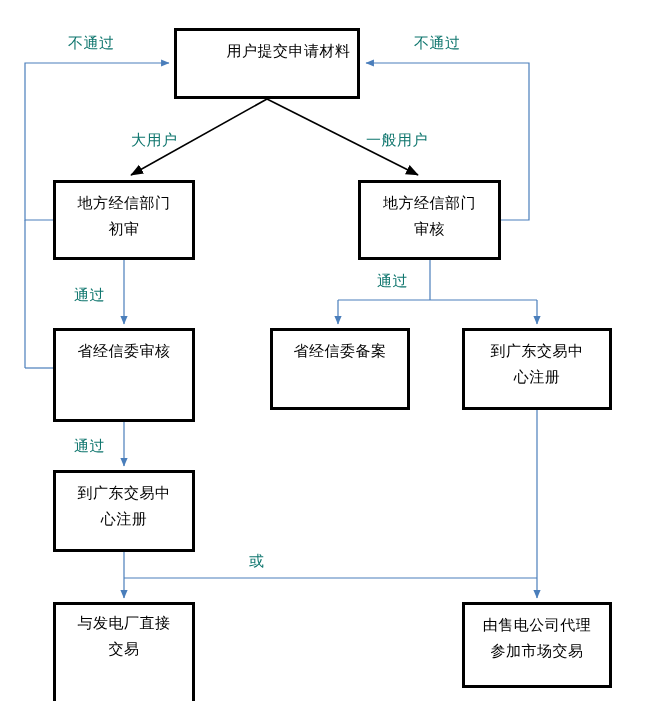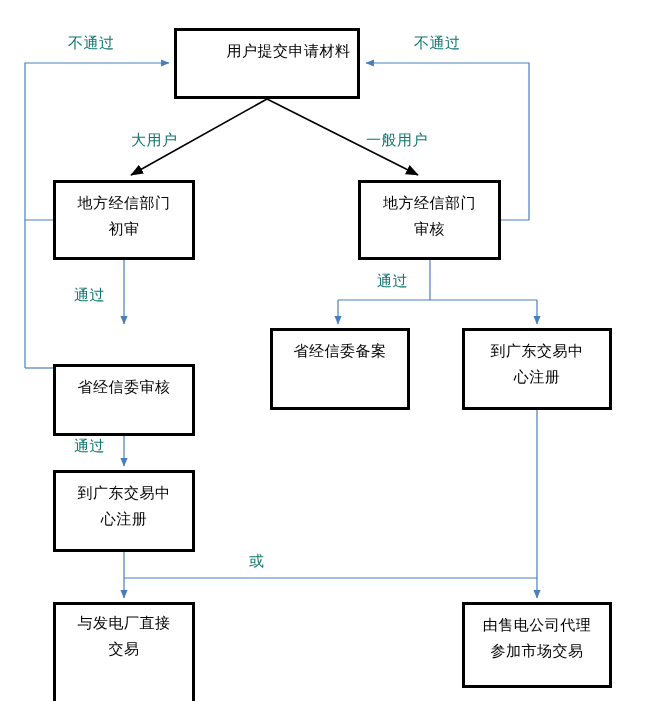--- a/index.html
+++ b/index.html
@@ -103,21 +103,21 @@
   </svg>
 
   <div class="node" style="left:174px; top:28px; width:186px; height:71px;padding-left:43px;">用户提交申请材料</div>
 
   <div class="node" style="left:53px; top:180px; width:142px; height:80px;">地方经信部门
 初审</div>
 
   <div class="node" style="left:358px; top:180px; width:143px; height:80px;">地方经信部门
 审核</div>
 
-  <div class="node" style="left:53px; top:328px; width:142px; height:72px;margin-top:36px;">省经信委审核</div>
+  <div class="node" style="left:53px; top:328px; width:142px; height:94px;">省经信委审核</div>
 
   <div class="node" style="left:270px; top:328px; width:140px; height:82px;">省经信委备案</div>
 
   <div class="node" style="left:462px; top:328px; width:150px; height:82px;">到广东交易中
 心注册</div>
 
   <div class="node" style="left:53px; top:470px; width:142px; height:82px;">到广东交易中
 心注册</div>
 
   <div class="node" style="left:53px; top:602px; width:142px; height:104px;font-family:Liberation Mono, monospace;">与发电厂直接

